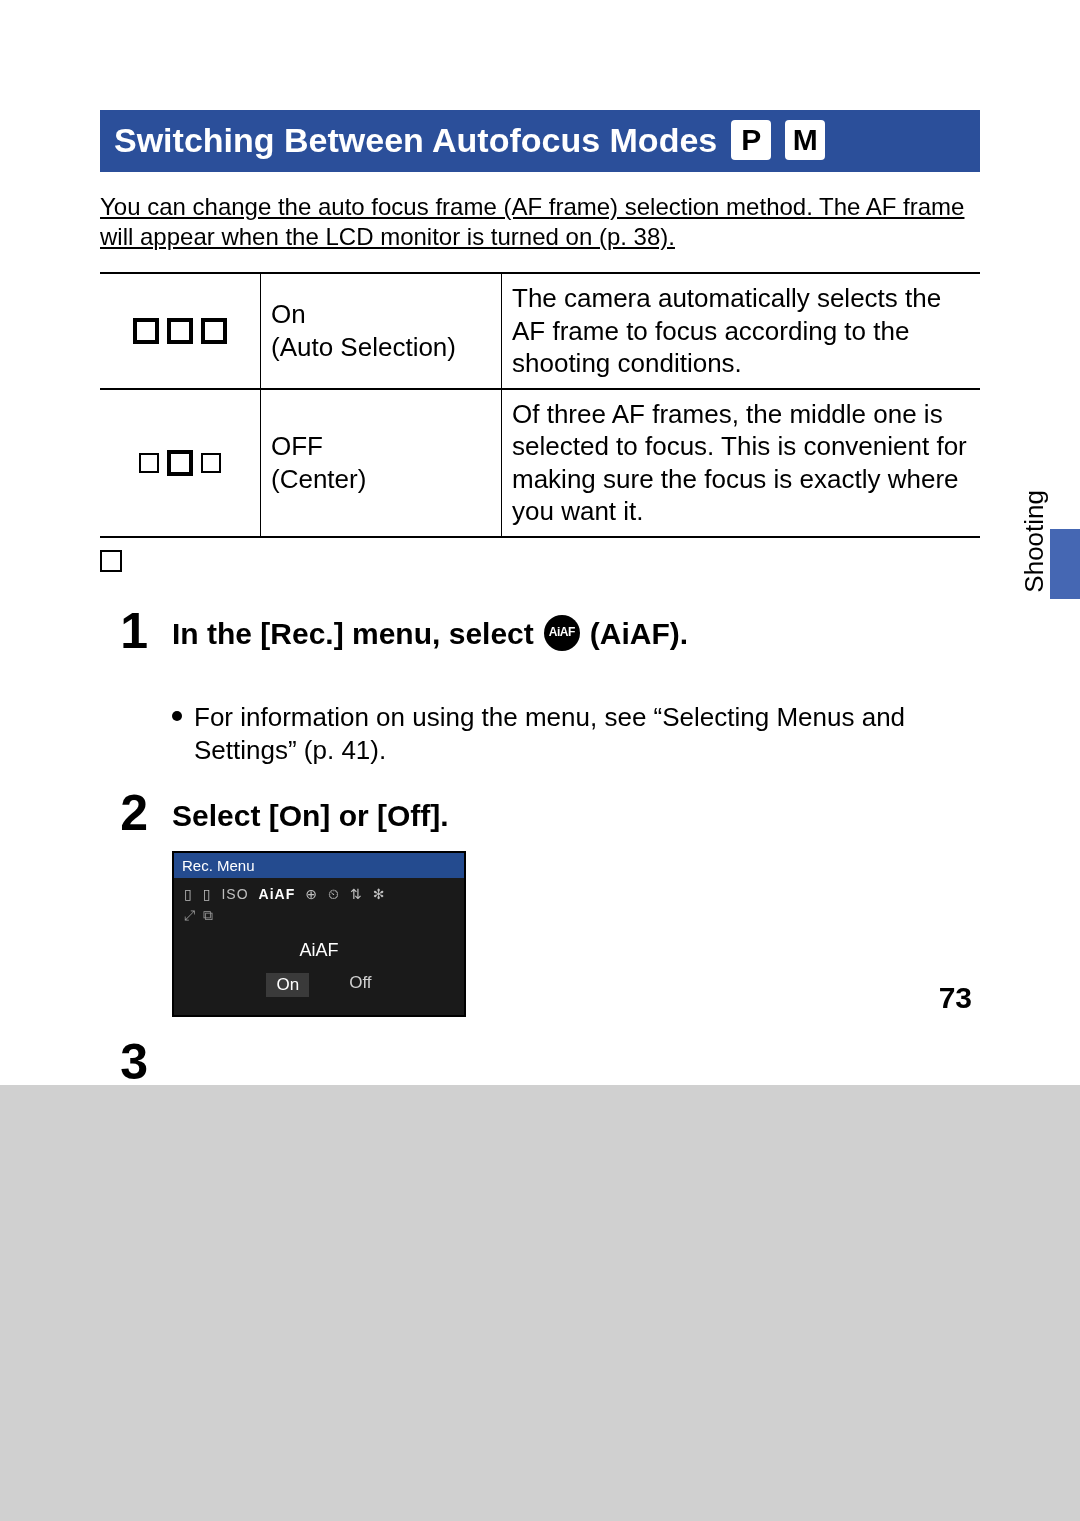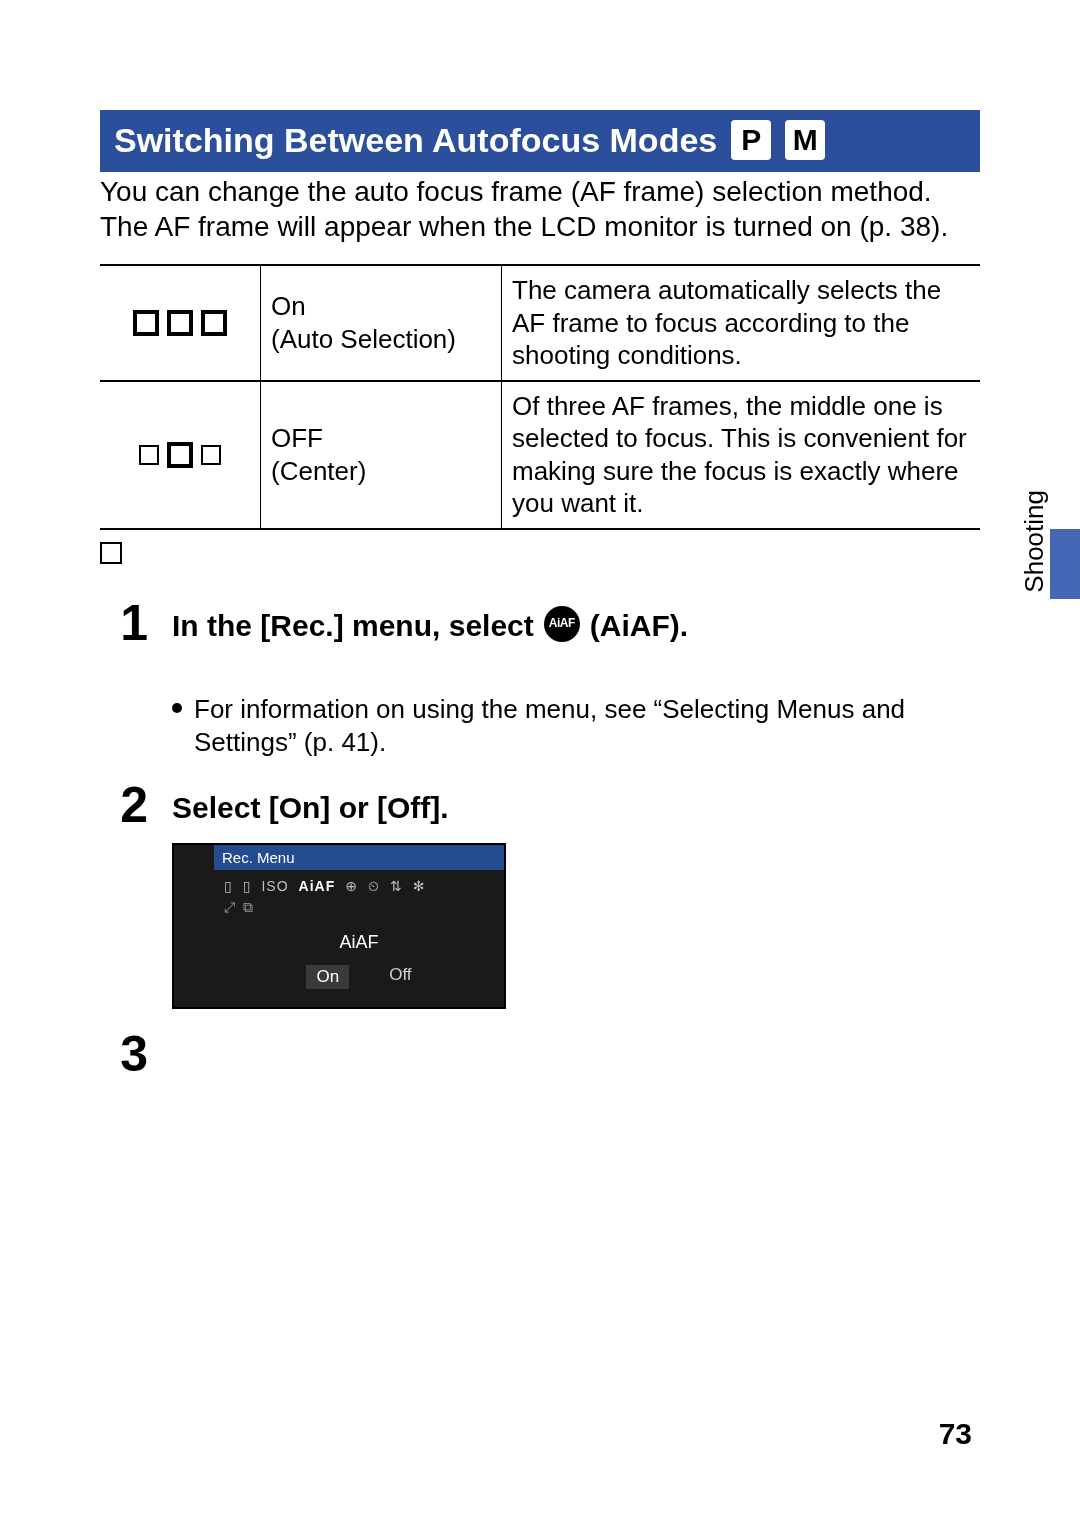--- a/index.html
+++ b/index.html
@@ -1,42 +1,42 @@
 <!DOCTYPE html>
 <html><head>
 <meta charset="utf-8">
 <style>
   html,body{margin:0;padding:0;background:#d0d0d0;font-family:Helvetica,Arial,sans-serif;color:#000;}
-  .page{background:#fff;width:1080px;height:1521px;margin:0 auto;position:relative;box-sizing:border-box;padding:110px 100px 0 100px;}
+  .page{background:#fff;width:1080px;height:1085px;margin:0 auto;position:relative;box-sizing:border-box;padding:110px 100px 0 100px;}
   .heading-bar{background:#2b4f9a;color:#fff;font-weight:bold;font-size:34px;padding:10px 14px 12px 14px;display:flex;align-items:center;gap:14px;}
   .heading-bar .label{flex:0 0 auto;}
   .mode-badge{display:inline-flex;align-items:center;justify-content:center;width:40px;height:40px;background:#fff;color:#000;font-weight:bold;font-size:30px;border-radius:4px;}
-  .intro{font-size:28px;line-height:1.25;margin:2px 0 20px 0;}
+  .intro{font-size:24px;line-height:1.25;margin:20px 0 20px 0;text-decoration:underline;}
   table.af-table{border-collapse:collapse;width:100%;}
   table.af-table td{border-top:2px solid #000;border-bottom:2px solid #000;padding:8px 10px;font-size:26px;line-height:1.25;vertical-align:middle;}
   table.af-table td + td{border-left:1.5px solid #000;}
   .af-icons{display:flex;gap:8px;align-items:center;justify-content:center;}
   .af-sq{display:inline-block;box-sizing:border-box;}
   .af-sq.solid{width:26px;height:26px;border:4px solid #000;}
   .af-sq.hollow{width:26px;height:26px;border:2px solid #000;}
   .af-sq.hollow.small{width:20px;height:20px;}
   .table-note{font-size:22px;font-weight:bold;margin:12px 0 0 0;display:flex;align-items:center;gap:10px;}
   .table-note .af-sq{width:22px;height:22px;border:2px solid #000;}
   .steps{margin-top:34px;}
   .step{display:flex;align-items:flex-start;gap:24px;margin-bottom:20px;}
   .step-num{font-size:50px;font-weight:bold;line-height:1;min-width:48px;text-align:right;}
   .step-body{flex:1;}
-  .step-title{font-size:30px;font-weight:bold;display:flex;flex-wrap:wrap;gap:10px;line-height:1.3;padding-top:8px;}
+  .step-title{font-size:30px;font-weight:bold;display:flex;align-items:center;flex-wrap:wrap;gap:10px;line-height:1.3;padding-top:8px;}
   .bullet-list{margin:8px 0 0 0;padding:0;list-style:none;}
   .bullet-list li{font-size:26px;line-height:1.3;padding-left:22px;position:relative;margin-top:48px;}
   .bullet-list li::before{content:"";position:absolute;left:0;top:10px;width:10px;height:10px;background:#000;border-radius:50%;}
   .aiaf-badge{display:inline-flex;align-items:center;justify-content:center;width:36px;height:36px;border-radius:50%;background:#000;color:#fff;font-size:12px;font-weight:bold;letter-spacing:-0.5px;}
   .menu-word{font-weight:bold;}
   
-  .lcd{width:290px;border:2px solid #000;background:#1a1a1a;color:#dcdcdc;font-family:Arial,sans-serif;font-size:17px;margin-top:16px;padding-left:40px;}
+  .lcd{width:290px;border:2px solid #000;background:#1a1a1a;color:#dcdcdc;font-family:Arial,sans-serif;font-size:17px;margin-top:16px;}
   .lcd .lcd-title{background:#244b8f;color:#fff;font-size:15px;padding:4px 8px;}
   .lcd .lcd-icons{padding:8px 10px 4px 10px;display:flex;gap:10px;flex-wrap:wrap;font-size:14px;color:#bfbfbf;letter-spacing:1px;}
   .lcd .lcd-icons .hi{color:#fff;font-weight:bold;}
   .lcd .lcd-subicons{padding:0 10px 10px 10px;font-size:14px;color:#9a9a9a;letter-spacing:2px;}
   .lcd .lcd-mode{font-size:18px;text-align:center;padding:6px 0 8px 0;color:#fff;}
   .lcd .lcd-opts{display:flex;justify-content:center;gap:40px;padding:4px 0 18px 0;font-size:17px;}
   .lcd .lcd-opts .sel{background:#3a3a3a;padding:2px 10px;color:#fff;}
   .lcd .lcd-opts .unsel{color:#d0d0d0;}
   
   .side-tab{position:absolute;right:0;top:480px;display:flex;align-items:flex-end;}

